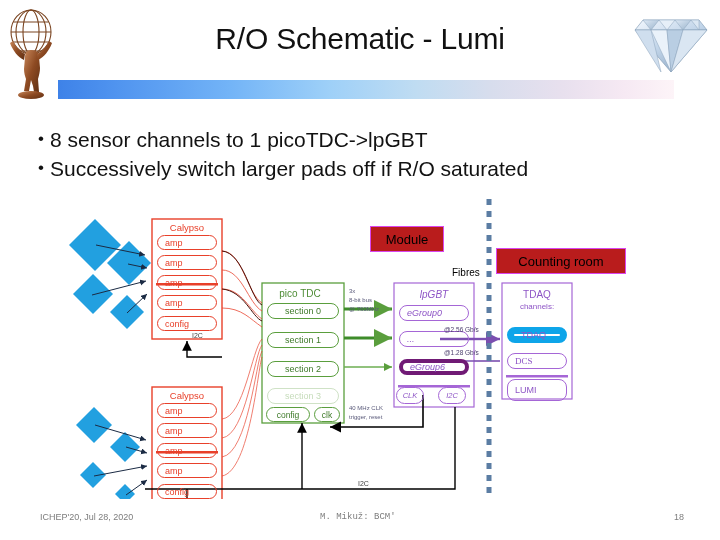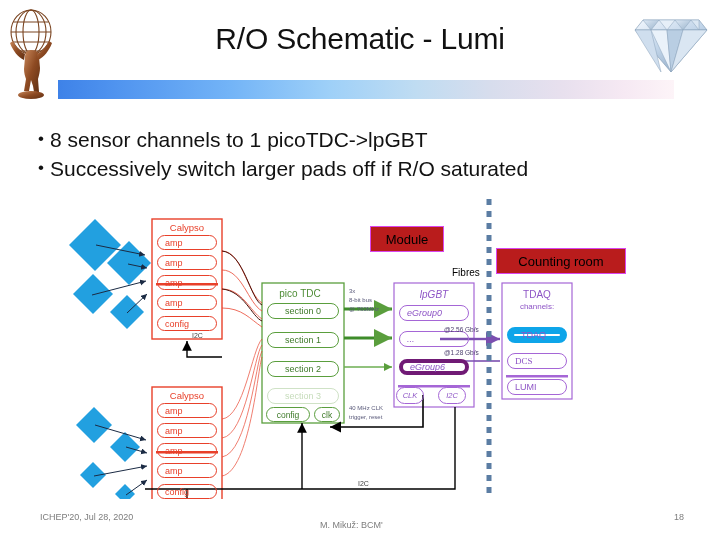--- a/index.html
+++ b/index.html
@@ -68,21 +68,21 @@
     position:absolute;left:452px;top:68px;
     font-size:10px;color:#000;white-space:nowrap;
   }
 
   
   .footer{
     position:absolute;left:0;bottom:8px;width:720px;height:20px;
     font-size:9px;color:#7d7d7d;
   }
   .footer .f-left{position:absolute;left:40px;top:0;}
-  .footer .f-mid{position:absolute;left:320px;top:8px;}
+  .footer .f-mid{position:absolute;left:320px;top:0;font-family:Liberation Mono, monospace;}
   .footer .f-right{position:absolute;right:36px;top:0;}
 </style>
 </head>
 <body>
 
 <div class="slide">
 
   <svg class="atlas-logo" viewBox="0 0 54 100">
     <defs>
       <linearGradient id="brz" x1="0" y1="0" x2="1" y2="1">
@@ -297,21 +297,21 @@
     </div>
 
     <div style="position:absolute;left:444px;top:127px;font-size:6.5px;color:#4a3d6b;white-space:nowrap;">@2.56 Gb/s</div>
     <div style="position:absolute;left:444px;top:150px;font-size:6.5px;color:#4a3d6b;white-space:nowrap;">@1.28 Gb/s</div>
 
     <div style="position:absolute;left:502px;top:84px;width:70px;height:116px;">
       <div style="position:absolute;left:0;top:6px;width:70px;text-align:center;font-size:10px;color:#8e55c6;">TDAQ</div>
       <div style="position:absolute;left:0;top:19px;width:70px;text-align:center;font-size:8px;color:#8e55c6;">channels:</div>
       <div style="position:absolute;left:5px;top:44px;width:60px;height:16px;border:7px solid #0ea5e9;border-radius:8px;font-size:9px;color:#8e55c6;display:flex;align-items:center;padding-left:7px;box-sizing:border-box;">TDAQ</div>
       <div style="position:absolute;left:5px;top:70px;width:60px;height:16px;border:1px solid #a566d6;border-radius:8px;font-size:9px;color:#8e55c6;display:flex;align-items:center;padding-left:7px;box-sizing:border-box;font-family:Liberation Serif, serif;">DCS</div>
-      <div style="position:absolute;left:5px;top:96px;width:60px;height:16px;border:1px solid #a566d6;border-radius:8px;font-size:9px;color:#8e55c6;display:flex;align-items:center;padding-left:7px;box-sizing:border-box;">LUMI</div>
+      <div style="position:absolute;left:5px;top:96px;width:60px;height:22px;border:1px solid #a566d6;border-radius:8px;font-size:9px;color:#8e55c6;display:flex;align-items:center;padding-left:7px;box-sizing:border-box;">LUMI</div>
     </div>
 
     <div style="position:absolute;left:358px;top:281px;font-size:7px;color:#444;">I2C</div>
 
     <div class="lbl-box" id="module-label">Module</div>
     <div class="lbl-box" id="counting-label">Counting room</div>
     <div class="fibres-label">Fibres</div>
   </div>
 
   <div class="footer">

